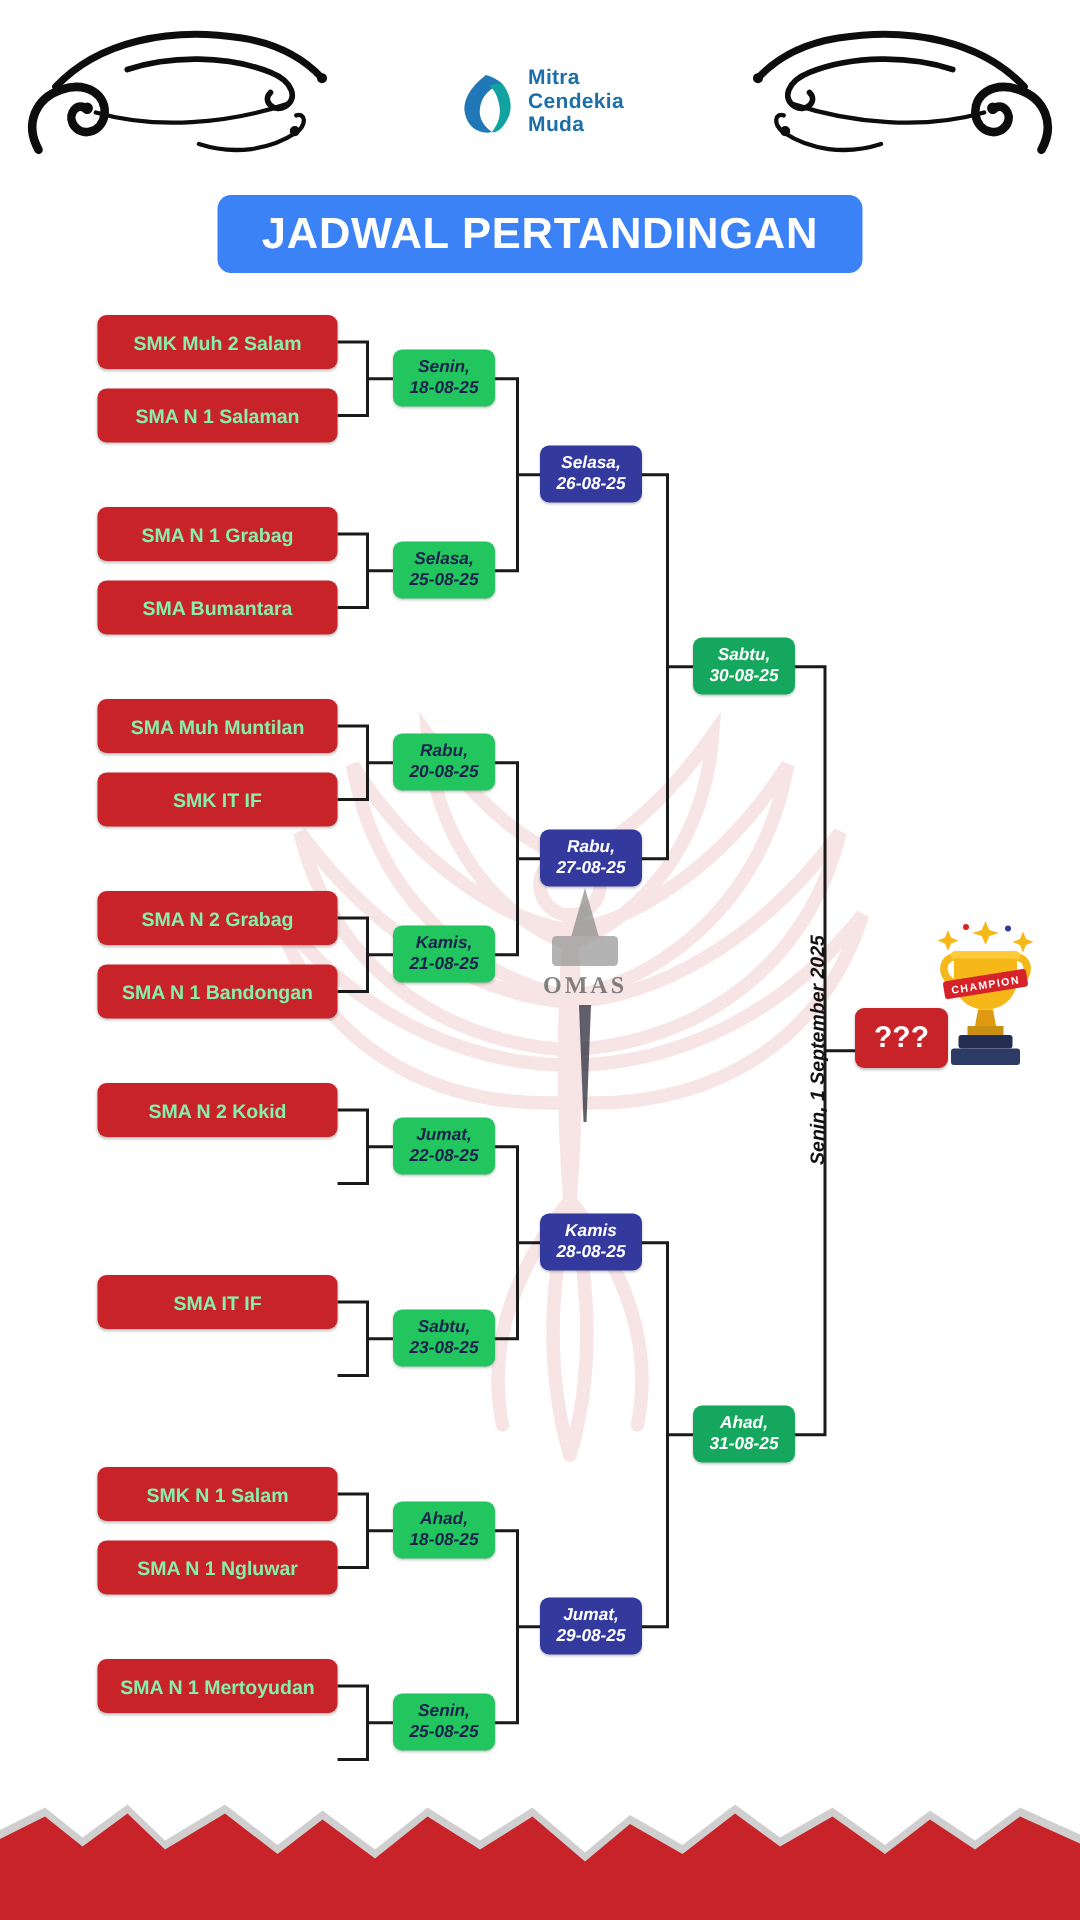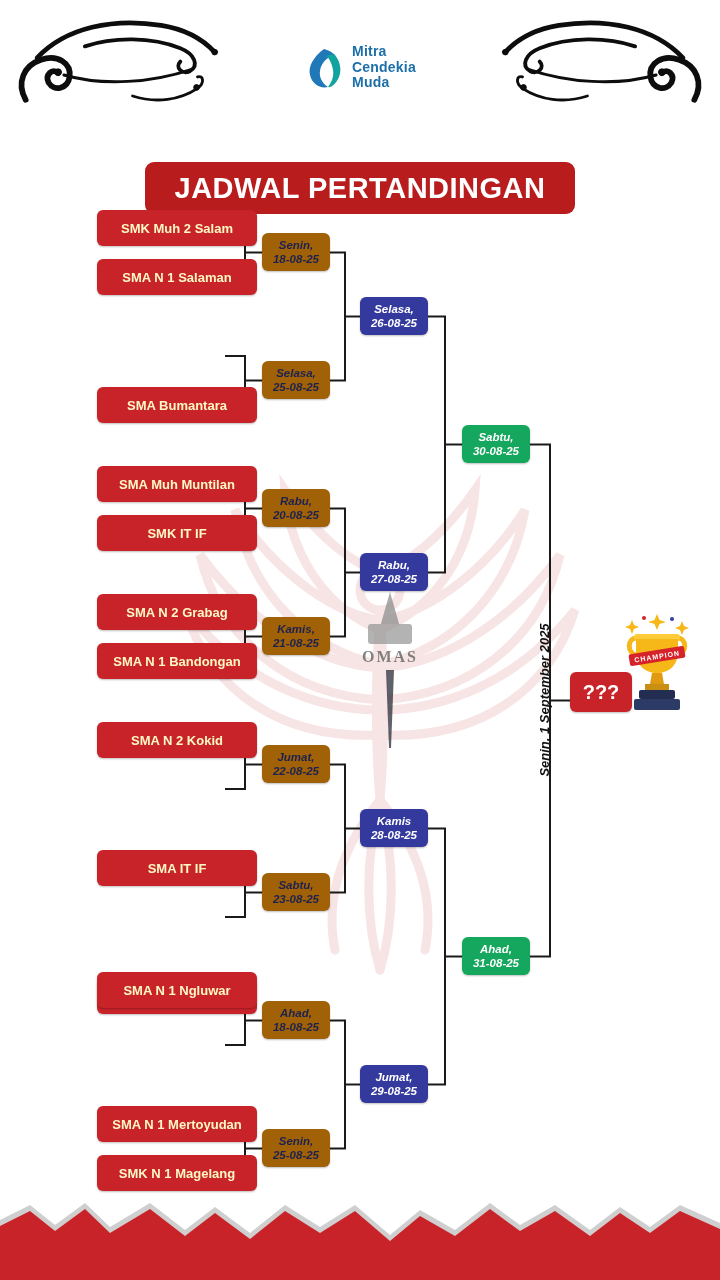--- a/index.html
+++ b/index.html
@@ -5,43 +5,42 @@
   html,body{margin:0;padding:0;background:#888;}
   .page{
     position:relative; width:720px; height:1280px; margin:0 auto;
     background:#ffffff; overflow:hidden;
     font-family:"Liberation Sans", sans-serif;
   }
   
   .flourish{position:absolute; top:12px; width:215px; height:105px;}
   .flourish.left{left:6px;}
   .flourish.right{right:6px; transform:scaleX(-1);}
-  .logo{position:absolute; left:0; top:44px; width:720px; display:flex; justify-content:center; align-items:center; gap:8px;}
+  .logo{position:absolute; left:0; top:44px; width:720px; display:flex; justify-content:center; align-items:flex-end; gap:8px;}
   .logo-text{font-weight:bold; font-size:14px; line-height:1.12; color:#1C6FA9; letter-spacing:.2px;}
   .title-banner{
     position:absolute; left:145px; top:130px; width:430px; height:52px;
-    background:#b91c1c; border-radius:9px; display:flex; align-items:center; justify-content:center;margin-top:32px;
+    background:#3b82f6; border-radius:9px; display:flex; align-items:center; justify-content:center;
   }
   .title-banner span{color:#fff; font-size:29px; font-weight:800; letter-spacing:.5px;}
   
   .team{
     position:absolute; left:65px; width:160px; height:36px;
-    background:#C9232A; color:#fef9c3; border-radius:6px;
+    background:#C9232A; color:#86efac; border-radius:6px;
     display:flex; align-items:center; justify-content:center;
     font-size:13px; font-weight:600; text-align:center;
     box-shadow:0 1px 2px rgba(0,0,0,.25);
-    margin-left:32px;
   }
   .date-box{
     position:absolute; width:68px; height:38px; border-radius:6px;
     display:flex; flex-direction:column; align-items:center; justify-content:center;
     font-style:italic; font-size:11.5px; font-weight:600; line-height:14px;
     box-shadow:0 1px 2px rgba(0,0,0,.25);
   }
-  .r1{left:262px; background:#a16207; color:#1d2150;}
+  .r1{left:262px; background:#22c55e; color:#1d2150;}
   .qf{left:360px; background:#34399E; color:#fff;}
   .sf{left:462px; background:#15A75D; color:#fff;}
   .final-box{
     position:absolute; left:570px; top:672px; width:62px; height:40px;
     background:#C9232A; border-radius:6px; display:flex; align-items:center; justify-content:center;
     color:#fff; font-size:20px; font-weight:800; box-shadow:0 1px 2px rgba(0,0,0,.25);
   }
   .final-date{
     position:absolute; left:460px; top:692px; width:170px; height:16px;
     transform:rotate(-90deg); transform-origin:center;
@@ -161,31 +160,31 @@
       <path d="M428,828.5 H445 V1084.5 H428"></path>
         <path d="M445,956.5 H462"></path>
 
       <path d="M530,444.5 H550 V956.5 H530"></path>
         <path d="M550,700.5 H570"></path>
     </g>
   </svg>
 
   <div class="team" style="top:210px">SMK Muh 2 Salam</div>
   <div class="team" style="top:259px">SMA N 1 Salaman</div>
+  <div class="team" style="top:338px">SMA N 1 Grabag</div>
   <div class="team" style="top:466px">SMA Muh Muntilan</div>
   <div class="team" style="top:387px">SMA Bumantara</div>
   <div class="team" style="top:515px">SMK IT IF</div>
   <div class="team" style="top:594px">SMA N 2 Grabag</div>
   <div class="team" style="top:643px">SMA N 1 Bandongan</div>
   <div class="team" style="top:722px">SMA N 2 Kokid</div>
   <div class="team" style="top:850px">SMA IT IF</div>
   <div class="team" style="top:978px">SMK N 1 Salam</div>
-  <div class="team" style="top:972px">SMA N 1 Ngluwar</div>
+  <div class="team" style="top:1027px">SMA N 1 Ngluwar</div>
   <div class="team" style="top:1106px">SMA N 1 Mertoyudan</div>
-  <div class="team" style="top:1155px">SMK N 1 Magelang</div>
 
   <div class="date-box r1" style="top:233px">
     <span>Senin,</span>
     <span>18-08-25</span>
   </div>
   <div class="date-box r1" style="top:361px">
     <span>Selasa,</span>
     <span>25-08-25</span>
   </div>
   <div class="date-box r1" style="top:489px">

